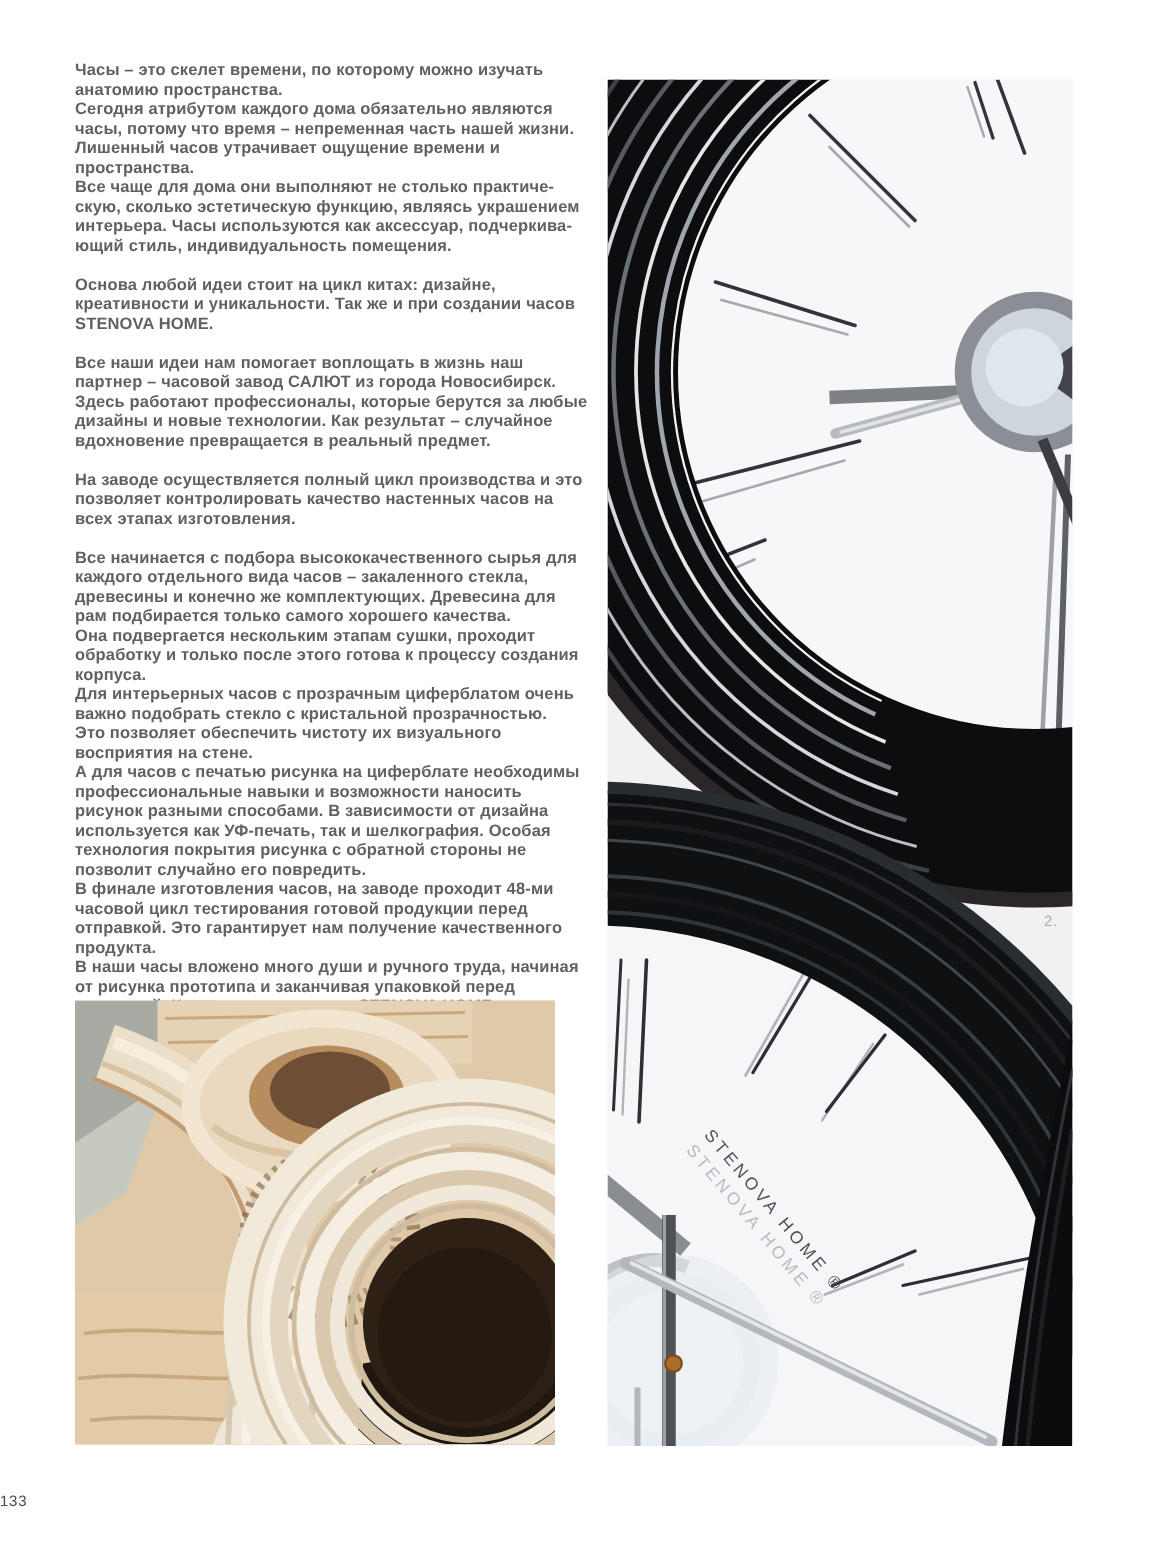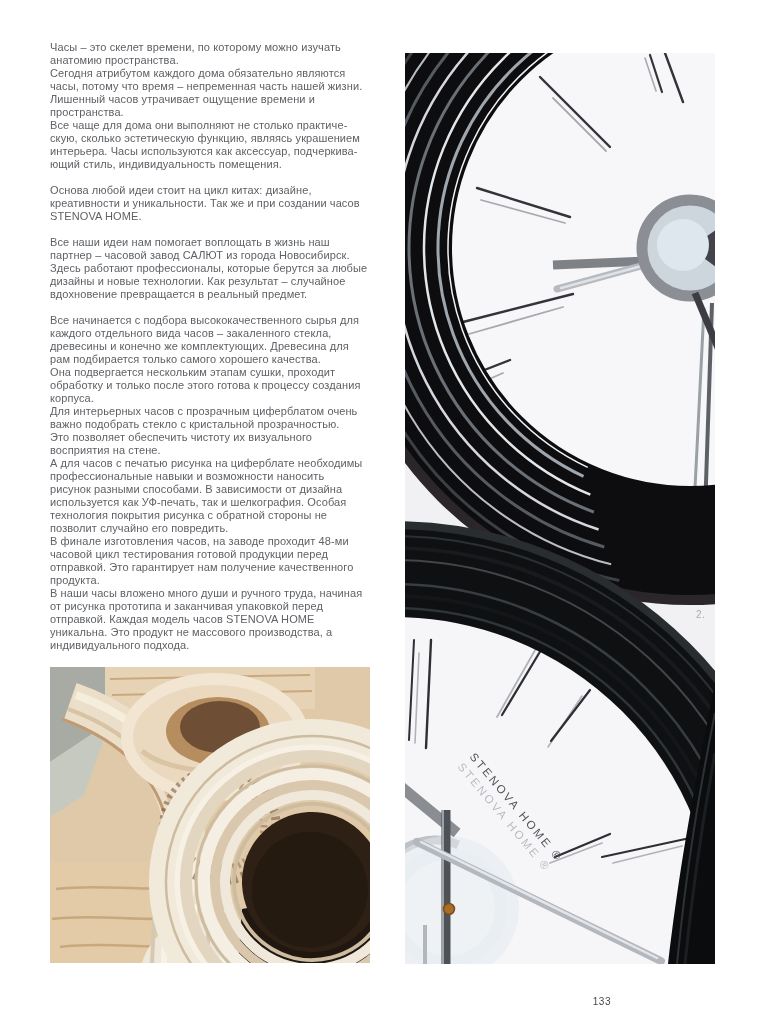--- a/index.html
+++ b/index.html
@@ -5,36 +5,36 @@
   html,body{margin:0;padding:0;}
   body{
     width:767px;height:1036px;position:relative;background:#ffffff;
     font-family:"Liberation Sans","DejaVu Sans",sans-serif;
     overflow:hidden;
   }
   .text-col{
     position:absolute;left:50px;top:41px;width:354px;
     color:#5e6165;font-size:11px;line-height:13px;letter-spacing:.1px;
   }
-  .text-col p{margin:0 0 13px 0;white-space:pre-line;}
+  .text-col p{margin:0 0 13px 0;white-space:pre-line;font-weight:bold;}
   .photo-right{
     position:absolute;left:405px;top:53px;width:310px;height:911px;
     margin:0;overflow:hidden;background:#f1f1f4;
   }
   .photo-right svg{display:block;}
   .photo-num{
     position:absolute;left:291px;top:556px;
     font-size:10px;color:#a7abaf;letter-spacing:.5px;
   }
   .photo-wood{
     position:absolute;left:50px;top:667px;width:320px;height:296px;
     margin:0;overflow:hidden;background:#dfc9a8;
   }
   .page-number{
-    position:absolute;left:0;top:996px;width:611px;text-align:right;
+    position:absolute;left:0;top:996px;width:611px;text-align:left;
     font-size:10px;color:#45484c;letter-spacing:.5px;
   }
   .wm{font-family:"Liberation Sans",sans-serif;font-size:11.5px;letter-spacing:2.5px;}
 </style>
 </head>
 <body>
 
 <div class="text-col">
   <p>Часы – это скелет времени, по которому можно изучать
 анатомию пространства.
@@ -47,20 +47,23 @@
 интерьера. Часы используются как аксессуар, подчеркива-
 ющий стиль, индивидуальность помещения.</p>
   <p>Основа любой идеи стоит на цикл китах: дизайне,
 креативности и уникальности. Так же и при создании часов
 STENOVA HOME.</p>
   <p>Все наши идеи нам помогает воплощать в жизнь наш
 партнер – часовой завод САЛЮТ из города Новосибирск.
 Здесь работают профессионалы, которые берутся за любые
 дизайны и новые технологии. Как результат – случайное
 вдохновение превращается в реальный предмет.</p>
+  <p>На заводе осуществляется полный цикл производства и это
+позволяет контролировать качество настенных часов на
+всех этапах изготовления.</p>
   <p>Все начинается с подбора высококачественного сырья для
 каждого отдельного вида часов – закаленного стекла,
 древесины и конечно же комплектующих.  Древесина для
 рам подбирается только самого хорошего качества.
 Она подвергается нескольким этапам сушки, проходит
 обработку и только после этого готова к процессу создания
 корпуса.
 Для интерьерных часов с прозрачным циферблатом очень
 важно подобрать стекло с кристальной прозрачностью.
 Это позволяет обеспечить чистоту их визуального

